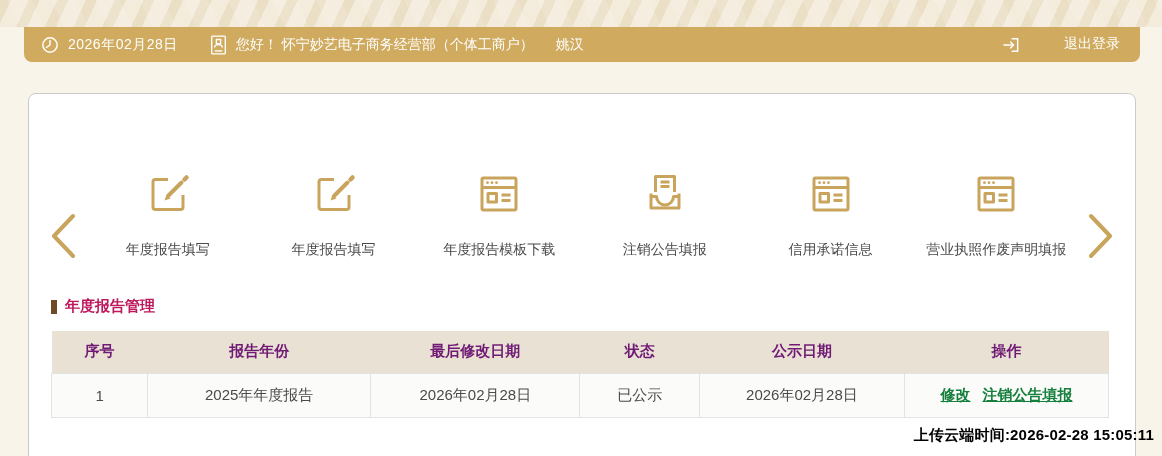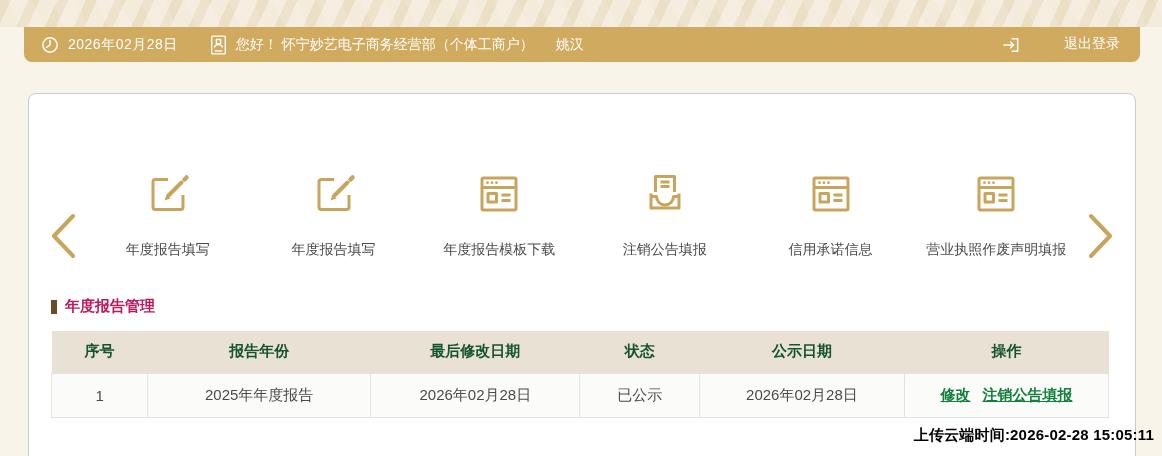--- a/index.html
+++ b/index.html
@@ -62,21 +62,21 @@
     font-size: 15px; font-weight: 600; color: #be185d;
     display: flex; align-items: center;
   }
   .section-title .sq {
     width: 6px; height: 14px; background: #6E4A26; margin-right: 8px; display: inline-block;
   }
   
   .table-wrap { position: absolute; top: 237px; left: 22px; right: 26px; }
   table { width: 100%; border-collapse: collapse; table-layout: fixed; }
   th {
-    background: #E9E2D4; color: #14532d; font-size: 15px; font-weight: bold;
+    background: #E9E2D4; color: #701a75; font-size: 15px; font-weight: bold;
     height: 42px; text-align: center;
   }
   td {
     background: #FBFBF9; color: #4A4A4A; font-size: 15px;
     height: 44px; text-align: center;
     border: 1px solid #E3E3E3;
   }
   .ops a {
     color: #15803d; text-decoration: underline; font-weight: 600; cursor: pointer;
   }

